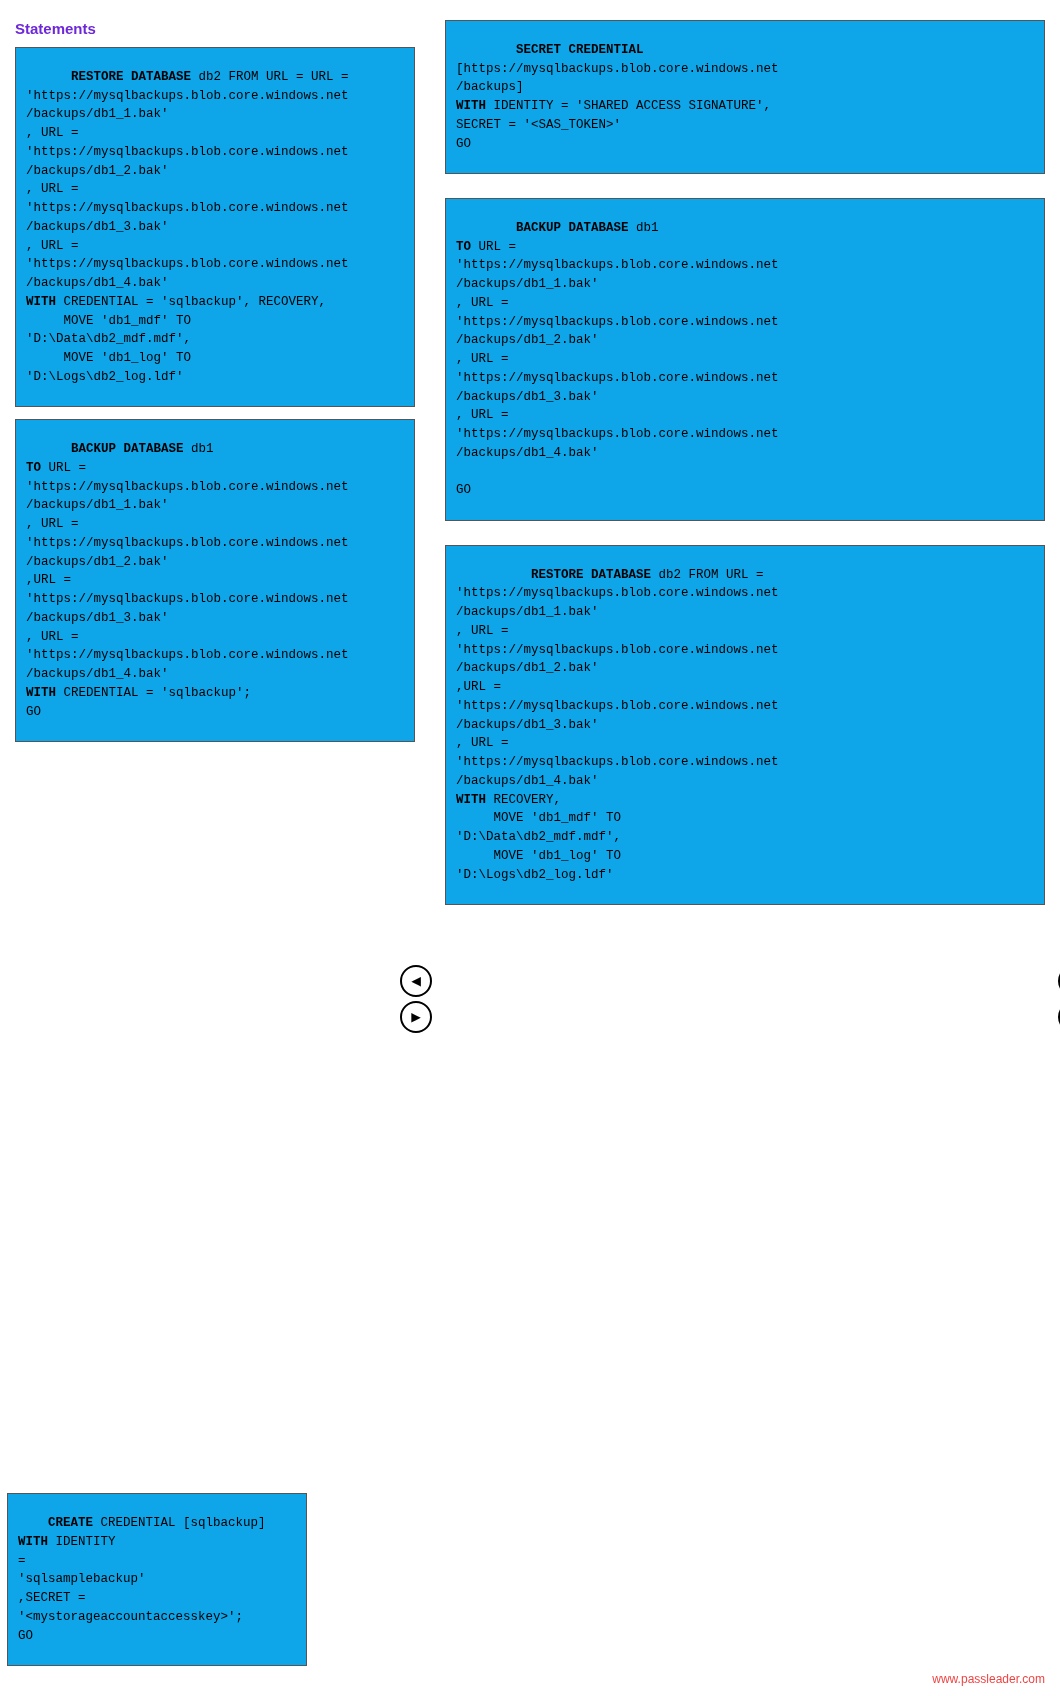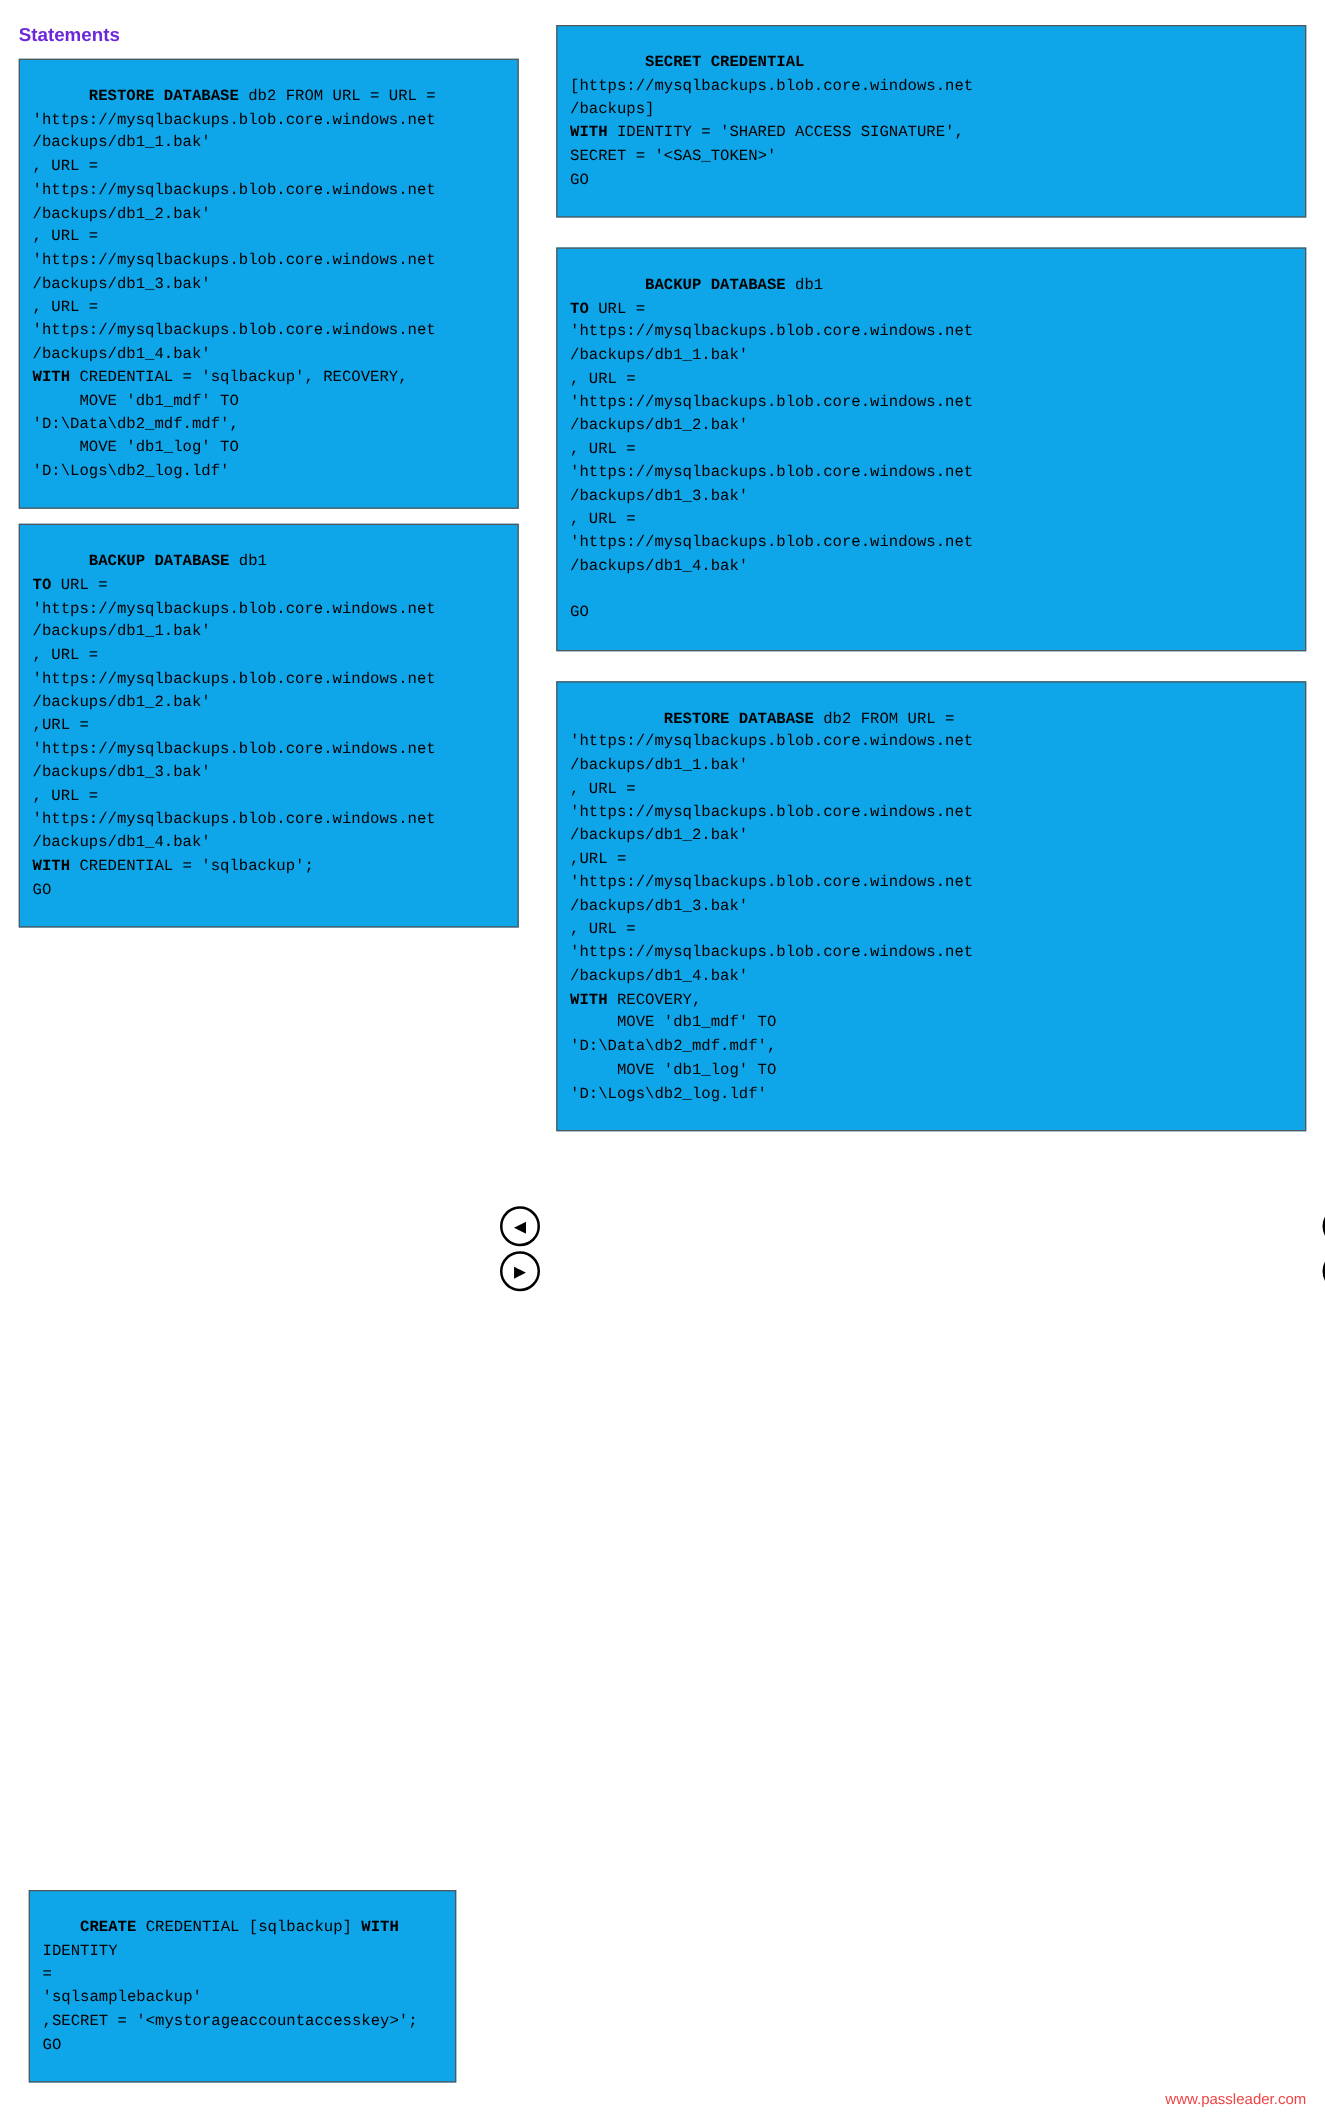--- a/index.html
+++ b/index.html
@@ -77,22 +77,22 @@
       display: flex;
       align-items: center;
       justify-content: center;
       cursor: pointer;
       font-size: 16px;
       font-weight: bold;
     }
     .bottom-box {
       position: absolute;
       bottom: 30px;
-      left: 23px;
-      width: 342px;
+      left: 7px;
+      width: 300px;
     }
     .watermark {
       position: absolute;
       bottom: 10px;
       right: 15px;
       font-family: Arial, sans-serif;
       font-size: 12px;
       color: #ef4444;
     }
   </style>

